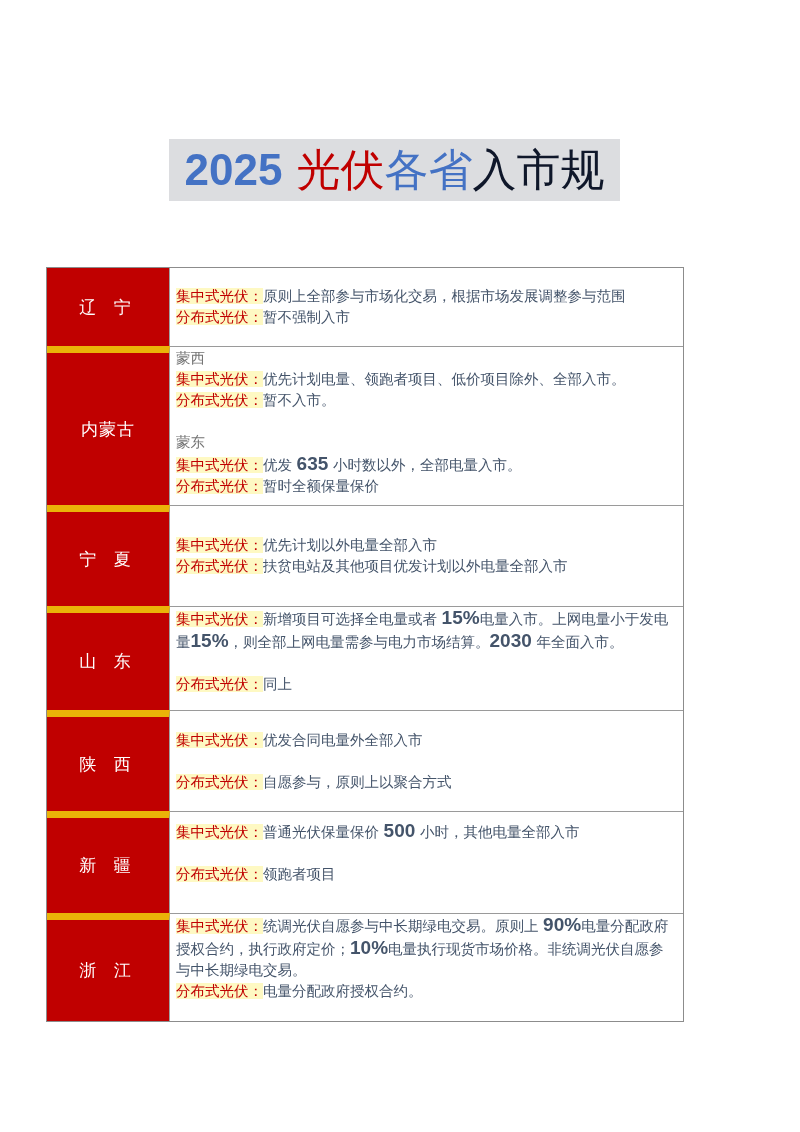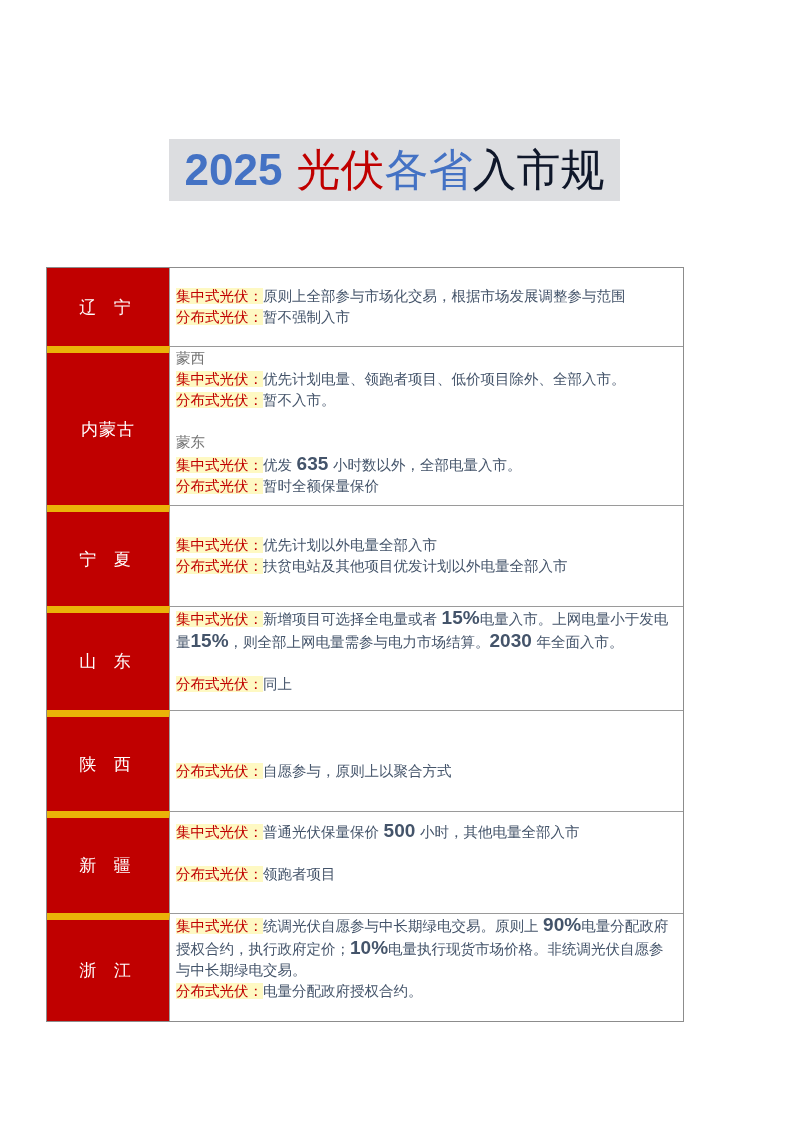--- a/index.html
+++ b/index.html
@@ -94,20 +94,21 @@
     <div class="content top">
       <div class="line"><span class="label">集中式光伏：</span><span>新增项目可选择全电量或者 </span><span class="num">15%</span><span>电量入市。上网电量小于发电量</span><span class="num">15%</span><span>，则全部上网电量需参与电力市场结算。</span><span class="num">2030</span><span> 年全面入市。</span></div>
       <div class="gap"></div>
       <div class="line"><span class="label">分布式光伏：</span><span>同上</span></div>
     </div>
   </div>
 
   <div class="row" style="height:101px">
     <div class="prov">陕 西</div>
     <div class="content">
+      <div class="line"><span class="label">集中式光伏：</span><span>优发合同电量外全部入市</span></div>
       <div class="gap"></div>
       <div class="line"><span class="label">分布式光伏：</span><span>自愿参与，原则上以聚合方式</span></div>
     </div>
   </div>
 
   <div class="row" style="height:102px">
     <div class="prov">新 疆</div>
     <div class="content top" style="padding-top:8px">
       <div class="line"><span class="label">集中式光伏：</span><span>普通光伏保量保价 </span><span class="num">500</span><span> 小时，其他电量全部入市</span></div>
       <div class="gap"></div>

